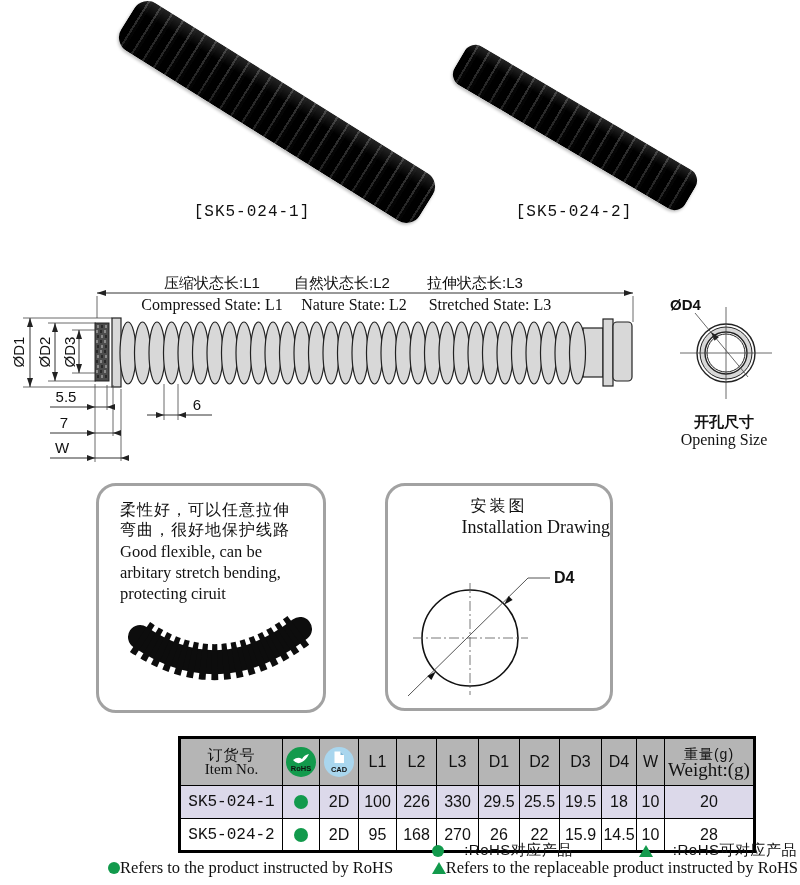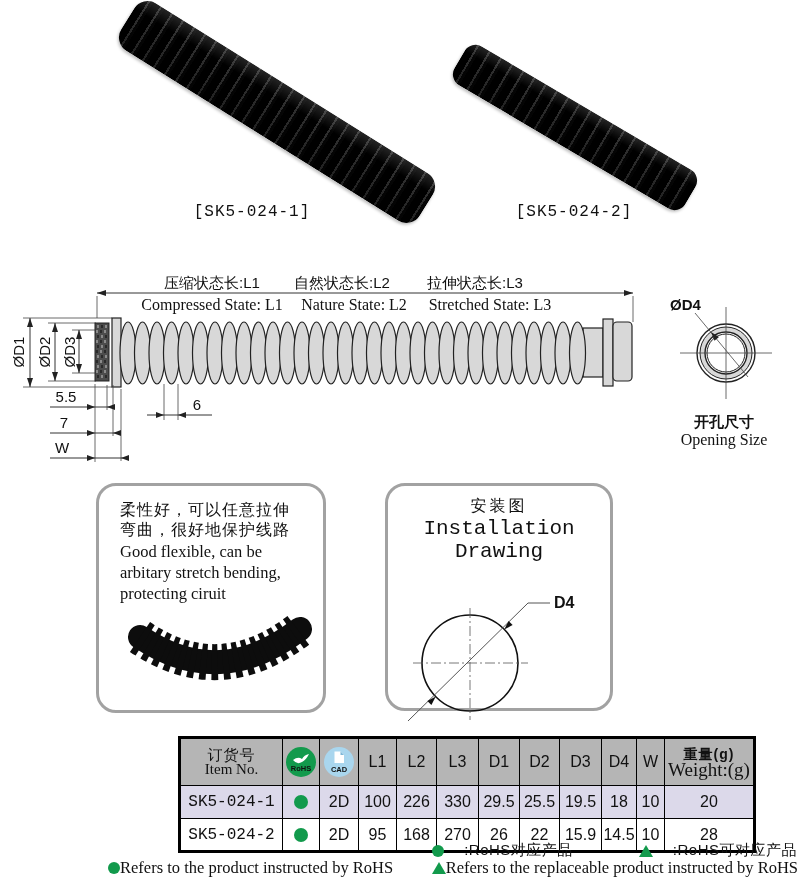--- a/index.html
+++ b/index.html
@@ -30,38 +30,38 @@
   .en-dim { font-family:"Liberation Serif", serif; font-size:16px; }
   .num    { font-size:15px; }
 
   
   .rbox { position:absolute; border:3px solid #a2a2a2; border-radius:20px; background:#fff; }
   .box1 { left:96px;  top:483px; width:230px; height:230px; padding:14px 10px 0 21px; }
   .box2 { left:385px; top:483px; width:228px; height:228px; }
   .box1 .zh { font-size:16px; line-height:20px; letter-spacing:1px; }
   .box1 .en { font-family:"Liberation Serif", serif; font-size:16.5px; line-height:19px; margin-top:2px; }
   .box2 .t-zh { text-align:center; font-size:16px; letter-spacing:3px; margin-top:10px; }
-  .box2 .t-en { text-align:center; font-family:Liberation Mono, monospace; font-size:21px; }
+  .box2 .t-en { text-align:right; font-family:Liberation Serif, serif; font-size:18px; }
 
   
   table.spec { position:absolute; left:178px; top:736px; border-collapse:collapse;
                table-layout:fixed; text-align:center; }
   table.spec td { border:1.5px solid #000; padding:0; font-size:16px; }
   table.spec { border:3px solid #000; }
   tr.hdr td { background:#b5b5b5; height:34px; }
   tr.r1 td { background:#dcd9ea; height:33px; }
   tr.r2 td { background:#fff; height:33px; }
   .hdr .two { line-height:15px; }
   .hdr .l1 { font-size:15px; letter-spacing:1px; }
   .hdr .l2 { font-family:"Liberation Serif", serif; font-size:15px; }
   .col-h { font-size:15px; }
   .item-cell { font-family:"Liberation Mono", monospace; font-size:15px; letter-spacing:0; }
   .icon-circle { width:30px; height:30px; border-radius:50%; margin:8px auto; position:relative; }
   .dot { width:14px; height:14px; border-radius:50%; background:#129a4c; margin:0 auto; }
-  .w-hdr .l1 { font-size:14px;font-weight:bold; } .w-hdr .l2 { font-size:19px; }
+  .w-hdr .l1 { font-size:14px; } .w-hdr .l2 { font-size:19px; }
 
   
   .legend1 { position:absolute; top:841px; right:3px; font-size:15px; letter-spacing:.5px;
              display:flex; align-items:center; gap:20px; }
   .legend2 { position:absolute; top:858px; left:108px; right:2px; display:flex;
              justify-content:space-between; align-items:center;
              font-family:"Liberation Serif", serif; font-size:16.5px; }
   .lg-item { display:flex; align-items:center; gap:0; }
   .g-dot { display:inline-block; width:12px; height:12px; border-radius:50%; background:#129a4c; }
   .g-tri { display:inline-block; width:0; height:0; border-left:7px solid transparent;

